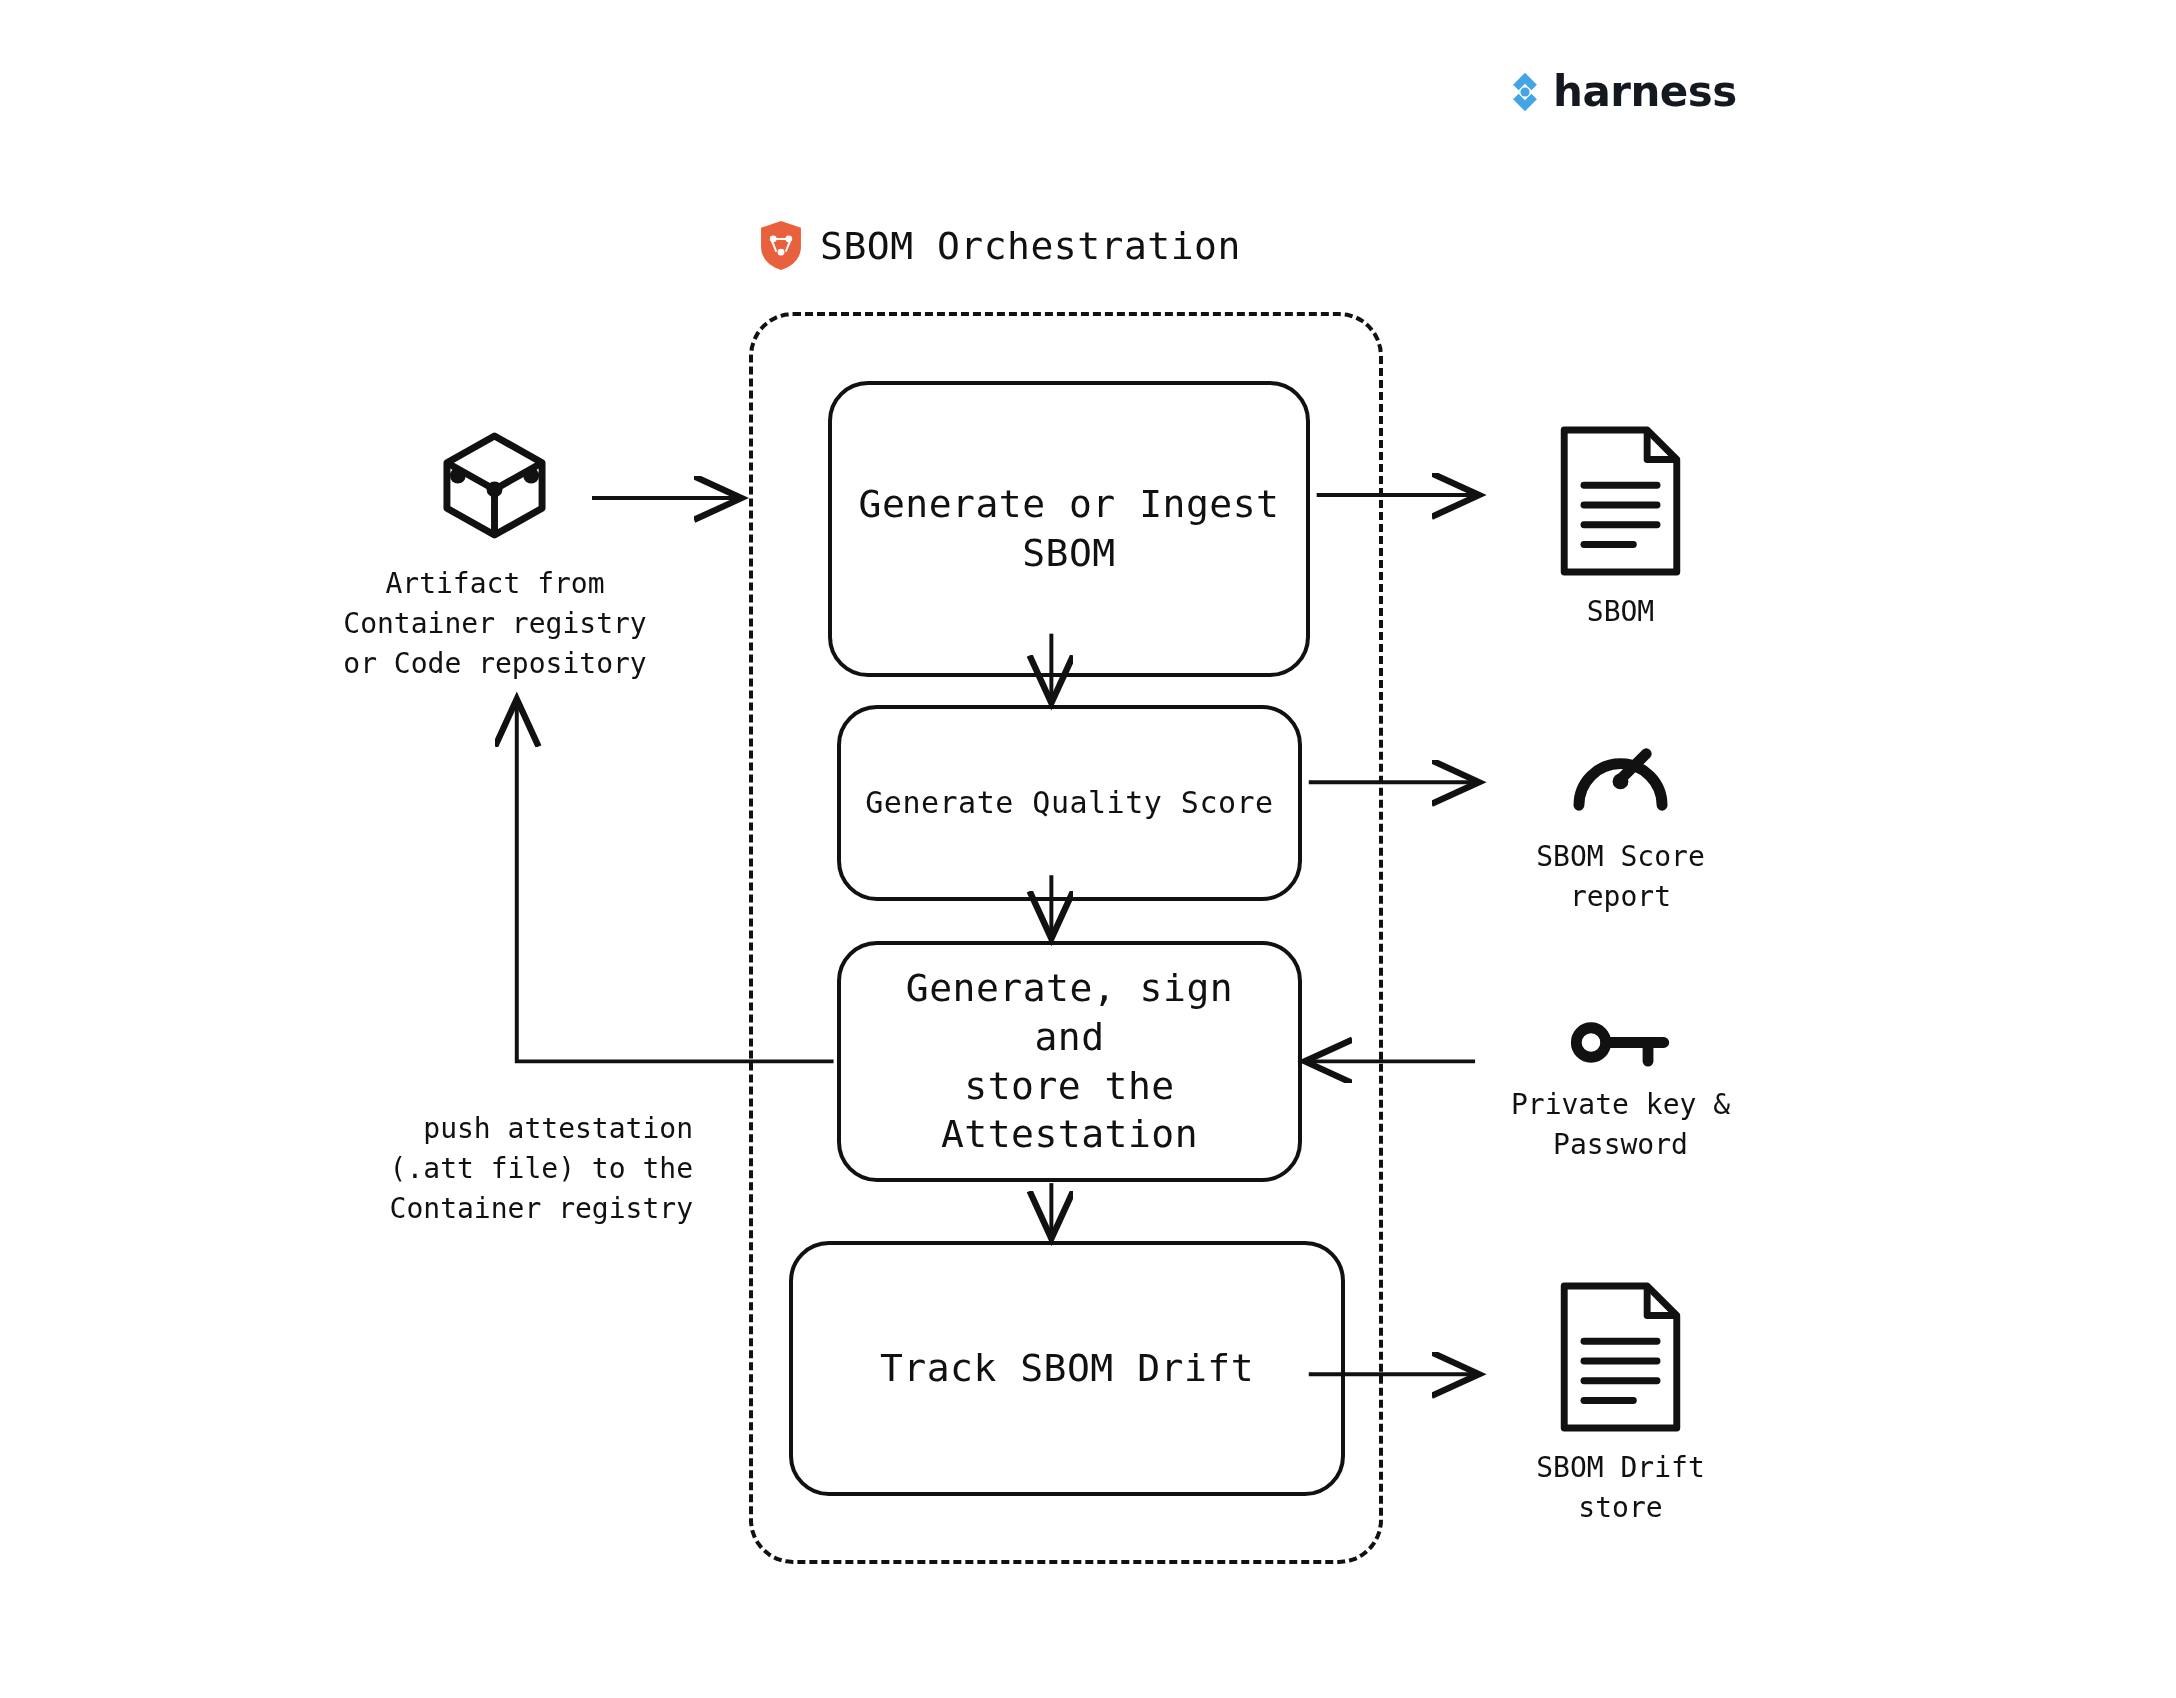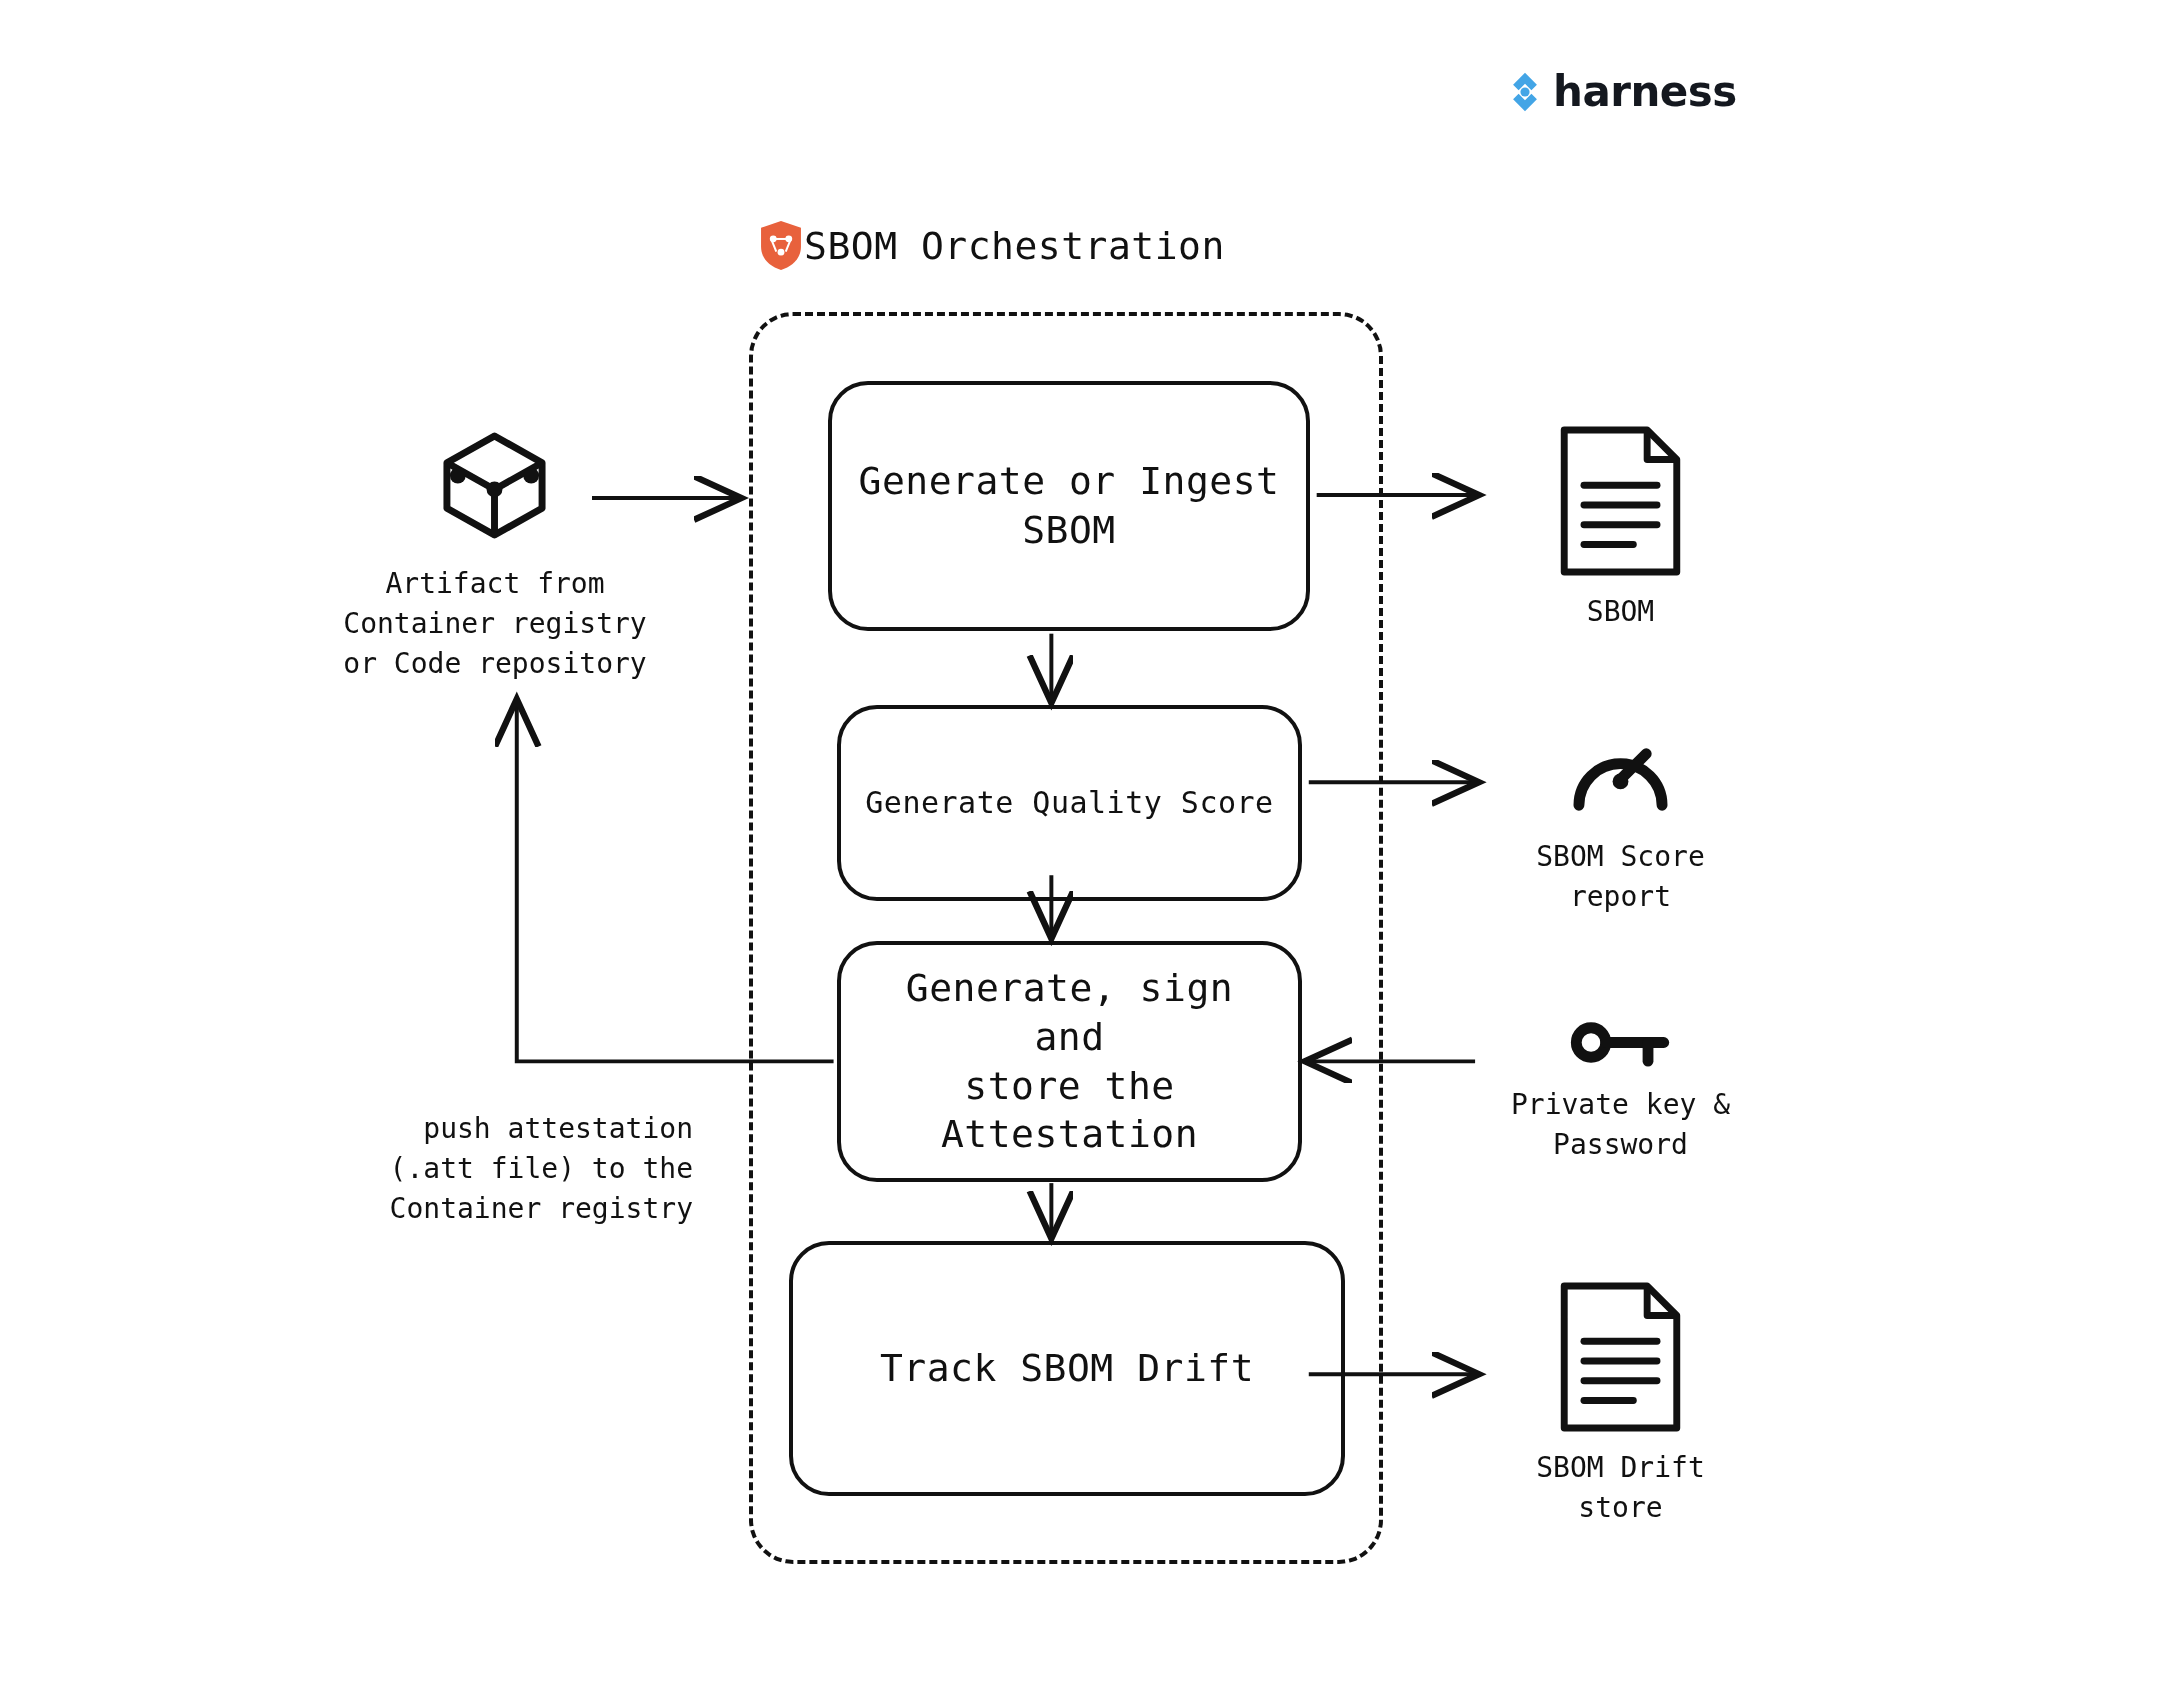--- a/index.html
+++ b/index.html
@@ -43,21 +43,21 @@
     color: #14181f;
   }
 
   
   .title-row {
     position: absolute;
     left: 758px;
     top: 220px;
     display: flex;
     align-items: center;
-    gap: 0;
+    gap: 16px;
   }
   .title-icon { width: 46px; height: 51px; display: block; }
   .title-text {
     font-size: 38px;
     letter-spacing: 0.5px;
     color: #111;
     white-space: nowrap;
   }
 
   
@@ -81,21 +81,21 @@
     background: #fff;
     display: flex;
     align-items: center;
     justify-content: center;
     text-align: center;
     padding: 10px 22px;
     line-height: 1.28;
   }
   .stage .label { display: block; white-space: pre-line; }
 
-  #stage-0 { left: 828px; top: 381px; width: 482px; height: 250px; }
+  #stage-0 { left: 828px; top: 381px; width: 482px; height: 296px; }
   #stage-0 .label { font-size: 38px; letter-spacing: 0.5px; }
 
   #stage-1 { left: 837px; top: 705px; width: 465px; height: 196px; }
   #stage-1 .label { font-size: 30px; letter-spacing: 0.5px; }
 
   #stage-2 { left: 837px; top: 941px; width: 465px; height: 241px; }
   #stage-2 .label { font-size: 38px; letter-spacing: 0.5px; }
 
   #stage-3 { left: 789px; top: 1241px; width: 556px; height: 255px; }
   #stage-3 .label { font-size: 38px; letter-spacing: 0.5px; }

